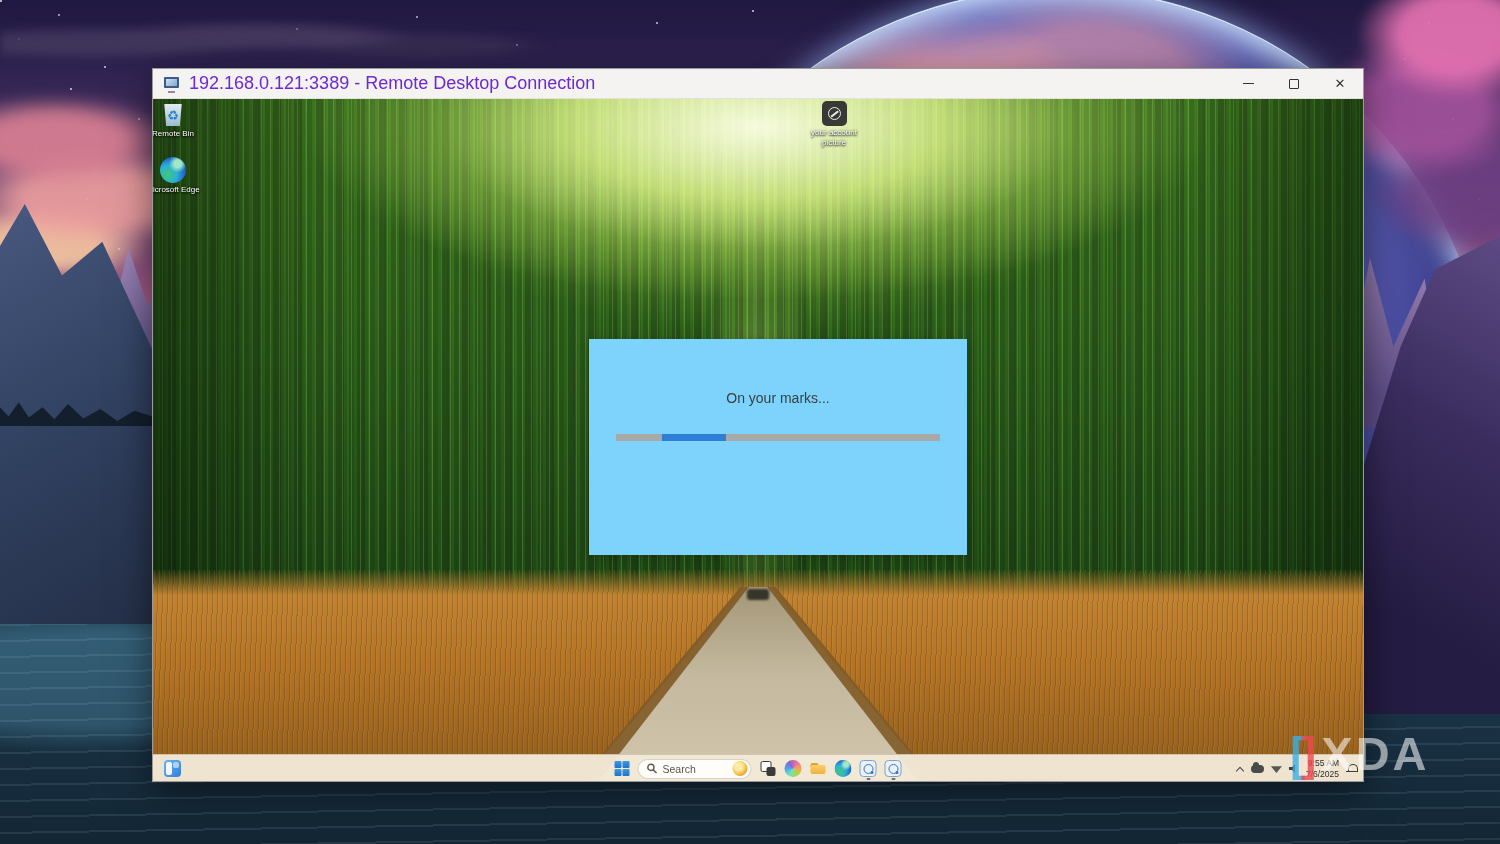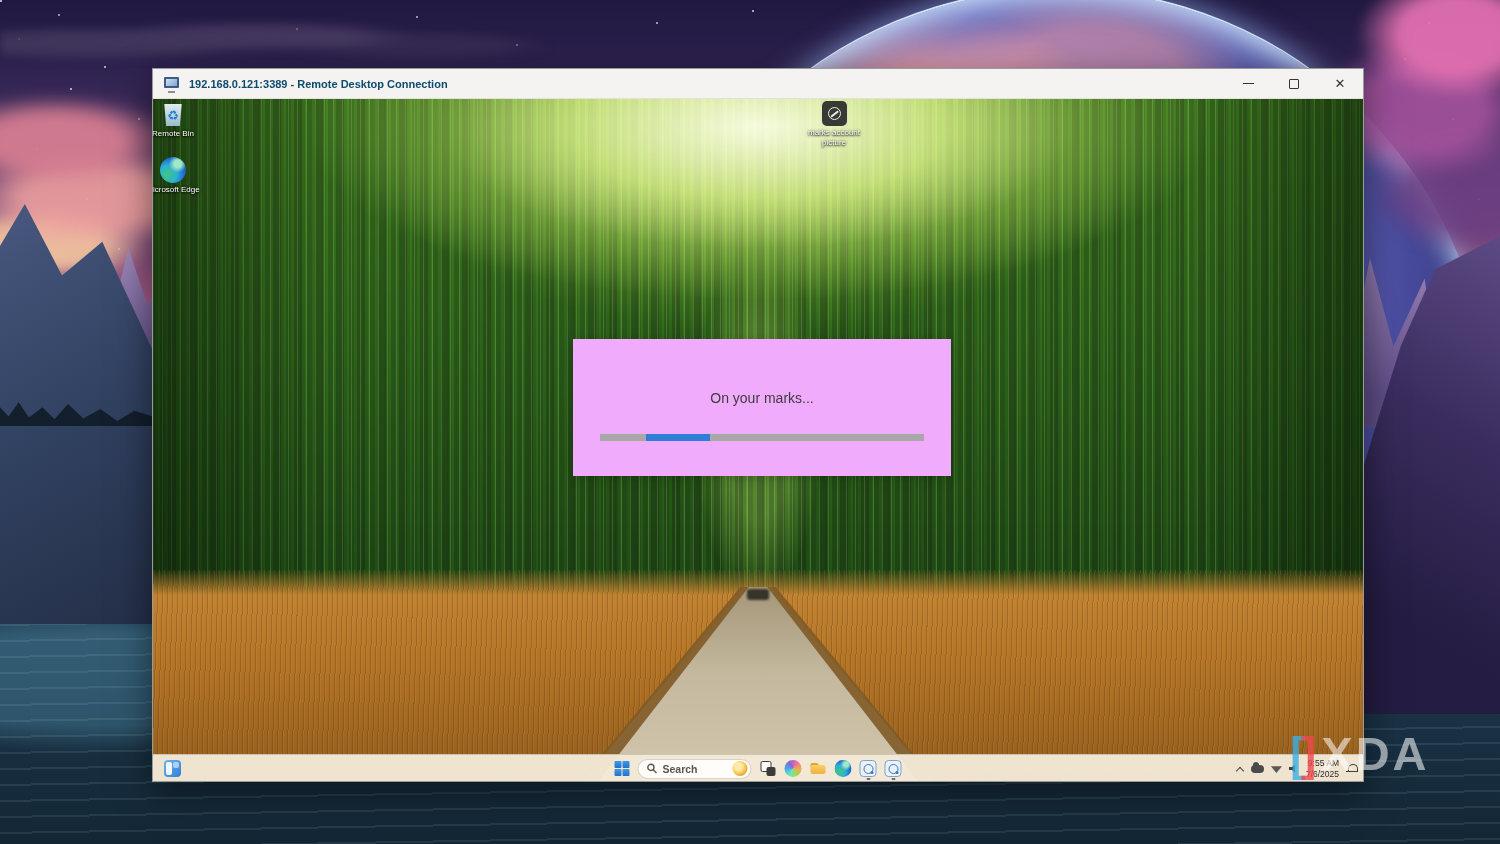--- a/index.html
+++ b/index.html
@@ -53,21 +53,21 @@
     background:linear-gradient(210deg,#5d4a85 0%, #3a2d5e 38%, #241c42 78%);
     clip-path:polygon(100% 0, 58% 7%, 36% 23%, 12% 48%, 0 72%, 0 100%, 100% 100%); }
 
   
   .rdp-window { position:absolute; left:152px; top:68px; width:1212px; height:714px; z-index:10;
     border:1px solid #9a9a9a; box-shadow:0 10px 34px rgba(0,0,0,.5); background:#000; }
   .titlebar { position:absolute; left:0; top:0; right:0; height:30px; background:#f4f3f1; border-bottom:1px solid #e3e1de; display:flex; align-items:center; }
   .rdp-icon { width:17px; height:14px; margin-left:11px; position:relative; }
   .rdp-icon .screen { position:absolute; left:0; top:0; width:15px; height:11px; border:2px solid #3f5a86; border-radius:1px; background:linear-gradient(135deg,#cfe2f4,#7fa6cf); }
   .rdp-icon .base { position:absolute; left:4px; bottom:-2px; width:7px; height:2px; background:#8a8f96; }
-  .title-text { margin-left:8px; font-size:11px; color:#0c4a6e;font-weight:bold; }
+  .title-text { margin-left:8px; font-size:18px; color:#6d28d9; }
   .win-controls { margin-left:auto; display:flex; height:100%; }
   .win-btn { width:46px; height:100%; display:flex; align-items:center; justify-content:center; }
   .glyph-min { width:11px; height:1.3px; background:#333; }
   .glyph-max { width:10px; height:10px; border:1.2px solid #333; border-radius:1px; }
   .glyph-close { font-size:13px; color:#333; line-height:1; }
 
   .session { position:absolute; left:0; top:30px; right:0; bottom:0; overflow:hidden; }
 
   
   .wallpaper { position:absolute; inset:0;
@@ -105,31 +105,31 @@
   .icon-recycle .bin { width:19px; height:22px; background:linear-gradient(180deg, rgba(235,245,252,.95), rgba(170,200,225,.9)); clip-path:polygon(4% 0, 96% 0, 86% 100%, 14% 100%); display:flex; align-items:center; justify-content:center; }
   .icon-recycle .sym { font-size:13px; color:#1f7fd0; line-height:1; }
   .icon-edge { width:26px; height:26px; border-radius:50%;
     background:radial-gradient(circle at 68% 26%, #9fe8c8 0 14%, rgba(0,0,0,0) 34%),
       radial-gradient(circle at 30% 68%, #40c878 0%, #2db0d4 36%, #1e70d0 62%, #164a9e 88%); }
   .icon-shortcut { width:25px; height:25px; border-radius:5px; background:rgba(32,32,34,.88); display:flex; align-items:center; justify-content:center; }
   .icon-shortcut .circ { width:13px; height:13px; border:1.5px solid #ececec; border-radius:50%; position:relative; }
   .icon-shortcut .circ::after { content:""; position:absolute; left:1px; top:4.5px; width:9px; height:1.5px; background:#ececec; transform:rotate(-38deg); }
 
   
-  .setup-dialog { position:absolute; left:420px; top:240px; width:378px; height:137px; background:#f0abfc; z-index:5; box-shadow:0 2px 12px rgba(0,0,0,.22); }
+  .setup-dialog { position:absolute; left:436px; top:240px; width:378px; height:216px; background:#7dd3fc; z-index:5; box-shadow:0 2px 12px rgba(0,0,0,.22); }
   .setup-msg { position:absolute; left:0; right:0; top:51px; text-align:center; font-size:14px; color:#3d3d3d; }
   .progress-track { position:absolute; left:27px; right:27px; top:95px; height:7px; background:#a8a8a8; }
   .progress-fill { position:absolute; top:0; bottom:0; }
 
   
   .taskbar { position:absolute; left:0; right:0; bottom:0; height:27px; background:rgba(242,233,214,.96); border-top:1px solid rgba(110,95,70,.25); z-index:8; }
   .tb-widgets { position:absolute; left:11px; top:5px; width:17px; height:17px; border-radius:4px; background:linear-gradient(135deg,#6fb4f0,#2f7fd6); overflow:hidden; }
   .tb-widgets::before { content:""; position:absolute; left:2px; top:2px; width:6px; height:13px; background:rgba(255,255,255,.92); border-radius:2px; }
   .tb-widgets::after { content:""; position:absolute; right:2px; top:2px; width:6px; height:6px; background:rgba(255,255,255,.55); border-radius:2px; }
-  .tb-center { position:absolute; left:50%; top:0; height:27px; transform:translateX(-50%); display:flex; align-items:center; gap:8px;font-weight:bold; }
+  .tb-center { position:absolute; left:50%; top:0; height:27px; transform:translateX(-50%); display:flex; align-items:center; gap:8px; }
   .tb-start { width:15px; height:15px; display:grid; grid-template-columns:1fr 1fr; grid-template-rows:1fr 1fr; gap:1.5px; }
   .tb-start span { background:linear-gradient(180deg,#3f97e4,#1f74c8); border-radius:1px; }
   .tb-search { height:20px; width:114px; border-radius:10px; background:rgba(255,255,255,.88); border:1px solid rgba(150,130,100,.35); display:flex; align-items:center; padding:0 3px 0 8px; }
   .tb-search .stext { font-size:10.5px; color:#5c544a; margin-left:5px; flex:1; }
   .spark { width:15px; height:15px; border-radius:50%;
     background:radial-gradient(circle at 40% 38%, #fdeaa9 0 28%, #f6c445 55%, #e8913c 78%, #cf7a6e 100%); }
   .tb-ic { width:17px; height:17px; position:relative; }
   .ic-taskview::before { content:""; position:absolute; left:1px; top:1px; width:9px; height:9px; border:1.6px solid #3b3b3b; border-radius:2px; background:rgba(255,255,255,.8); }
   .ic-taskview::after { content:""; position:absolute; right:1px; bottom:1px; width:9px; height:9px; background:#3b3b3b; border-radius:2px; }
   .ic-copilot { border-radius:50%; background:conic-gradient(from 210deg, #6ee0c8, #4aa7e8, #8a63d8, #e86fa0, #f2a65a, #a8d84a, #6ee0c8); }
@@ -221,21 +221,21 @@
       </div>
       <div class="desk-icon" style="left:-9px; top:58px;">
         <div class="icon-edge"></div>
         <div class="label">Microsoft Edge</div>
       </div>
       <div class="desk-icon" style="left:652px; top:2px;">
         <div class="icon-shortcut">
             <div class="circ"></div>
           </div>
         <div class="label">
-          <span>marks account</span><br>
+          <span>your account</span><br>
           <span>picture</span>
         </div>
       </div>
 
       <div class="setup-dialog">
         <div class="setup-msg">On your marks...</div>
         <div class="progress-track" style="background: rgb(168, 168, 168);">
           <div class="progress-fill" style="left: 14.2%; width: 19.8%; background: rgb(46, 126, 215);"></div>
         </div>
       </div>

